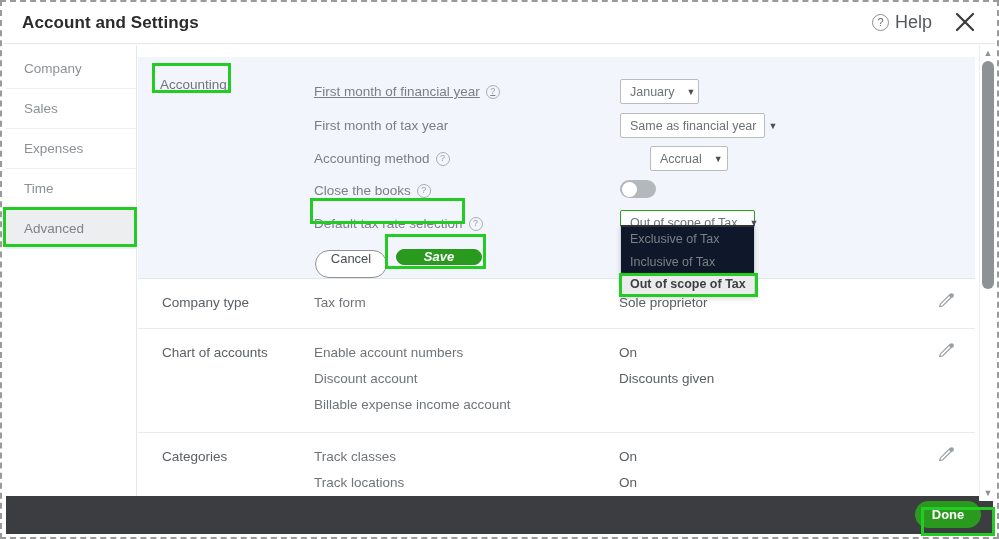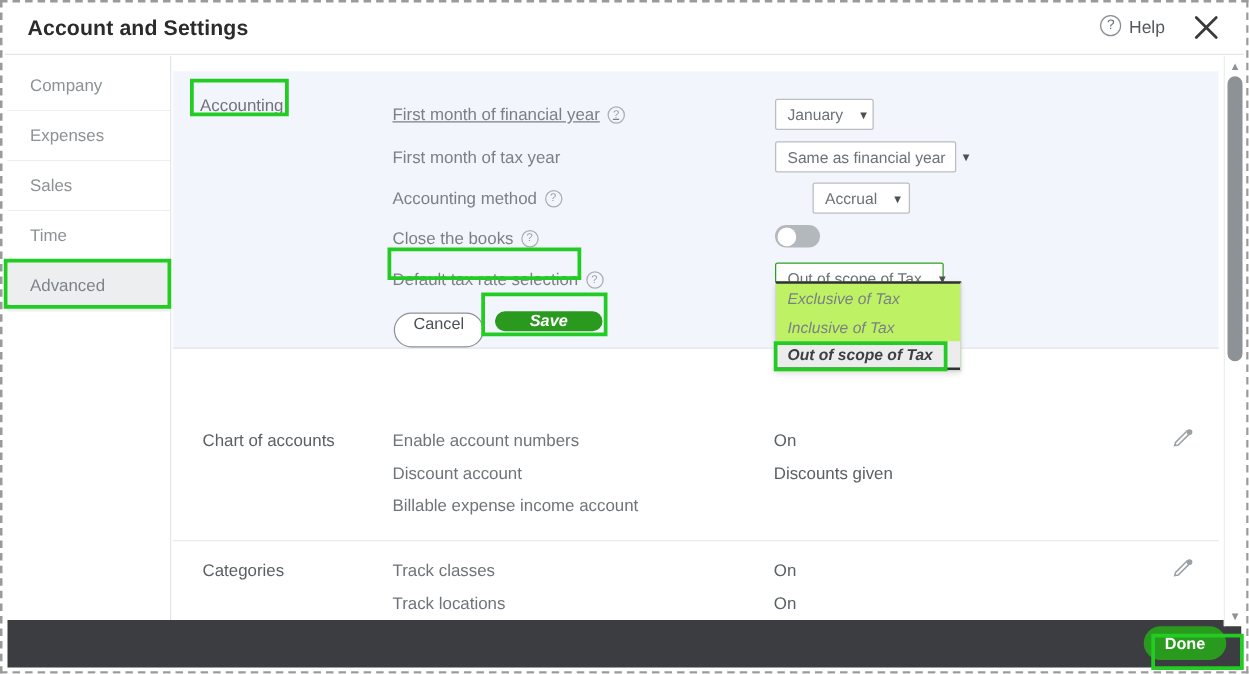--- a/index.html
+++ b/index.html
@@ -42,21 +42,21 @@
     position: absolute; right: 63px; top: 8px;
     display: flex; align-items: center; gap: 6px;
     color: #6b6f74;
   }
   .help-circle {
     width: 17px; height: 17px; border-radius: 50%;
     border: 1.4px solid #8a8f94;
     display: flex; align-items: center; justify-content: center;
     font-size: 11px; color: #6b6f74; line-height: 1;
   }
-  .help-label { font-size: 14px; color: #55595e; }
+  .help-label { font-size: 18px; color: #55595e; }
   .close-x {
     position: absolute; right: 17px; top: 5px;
     width: 26px; height: 26px;
     display: flex; align-items: center; justify-content: center;
     color: #3a3a3a;
   }
   .close-x svg { display: block; }
 
   
   .sidebar {
@@ -161,27 +161,26 @@
     position: absolute;
     width: 86px; height: 16px; border-radius: 15px;
     background: #2a9a1e; border: 1px solid #2a9a1e;
     display: flex; align-items: flex-end; justify-content: center;
     font-size: 13px; color: #ffffff; font-weight: bold; font-style: italic;
   }
 
   
   .dd-menu {
     position: absolute;
-    width: 149px;
-    background: #bef264;
+    width: 135px;
+    background: #0f172a;
     border: 1px solid #d3d6d9;
     border-top: 2px solid #2f3237;
     z-index: 30;
     box-shadow: 0 2px 5px rgba(0,0,0,.14);
-    font-style: italic;
   }
   .dd-item {
     height: 23px;
     display: flex; align-items: center;
     padding-left: 9px;
     font-size: 12.5px; color: #7b8085;
     white-space: nowrap;
   }
   .dd-item.selected {
     background: #ececec;
@@ -273,24 +272,24 @@
         <line x1="19" y1="3" x2="3" y2="19" stroke="currentColor" stroke-width="2.2" stroke-linecap="round"></line>
       </svg>
     </div>
   </div>
 
   <div class="sidebar">
     <div class="side-item">
       <span>Company</span>
     </div>
     <div class="side-item">
+      <span>Sales</span>
+    </div>
+    <div class="side-item">
       <span>Expenses</span>
-    </div>
-    <div class="side-item">
-      <span>Sales</span>
     </div>
     <div class="side-item">
       <span>Time</span>
     </div>
     <div class="side-item active">
       <span>Advanced</span>
     </div>
   </div>
 
   <div class="main">
@@ -342,20 +341,31 @@
       </div>
 
       <div class="btn-cancel" style="left:177px; top:193px;">
         <span>Cancel</span>
       </div>
       <div class="btn-save" style="left:258px; top:192px;">
         <span>Save</span>
       </div>
     </div>
 
+    <div class="srow" style="top:234px; height:50px;">
+      <div class="srow-cat" style="top:16px;">Company type</div>
+      <div class="srow-name" style="top:16px;">Tax form</div>
+      <div class="srow-val" style="top:16px;">Sole proprietor</div>
+      <div class="pencil" style="top:13px;">
+        <svg width="18" height="18" viewBox="0 0 18 18" aria-hidden="true">
+          <path d="M2.5 14.4 L11.6 5.3 L13.7 7.4 L4.6 16.5 L1.7 17 Z" transform="translate(0,-2.5)" fill="none" stroke="currentColor" stroke-width="1.2"></path>
+          <circle cx="13.6" cy="3.6" r="2.3" fill="currentColor"></circle>
+        </svg>
+      </div>
+    </div>
 
     <div class="srow" style="top:284px; height:104px;">
       <div class="srow-cat" style="top:16px;">Chart of accounts</div>
 
       <div class="srow-name" style="top:16px;">Enable account numbers</div>
       <div class="srow-val" style="top:16px;">On</div>
 
       <div class="srow-name" style="top:42px;">Discount account</div>
       <div class="srow-val" style="top:42px;">Discounts given</div>
 

